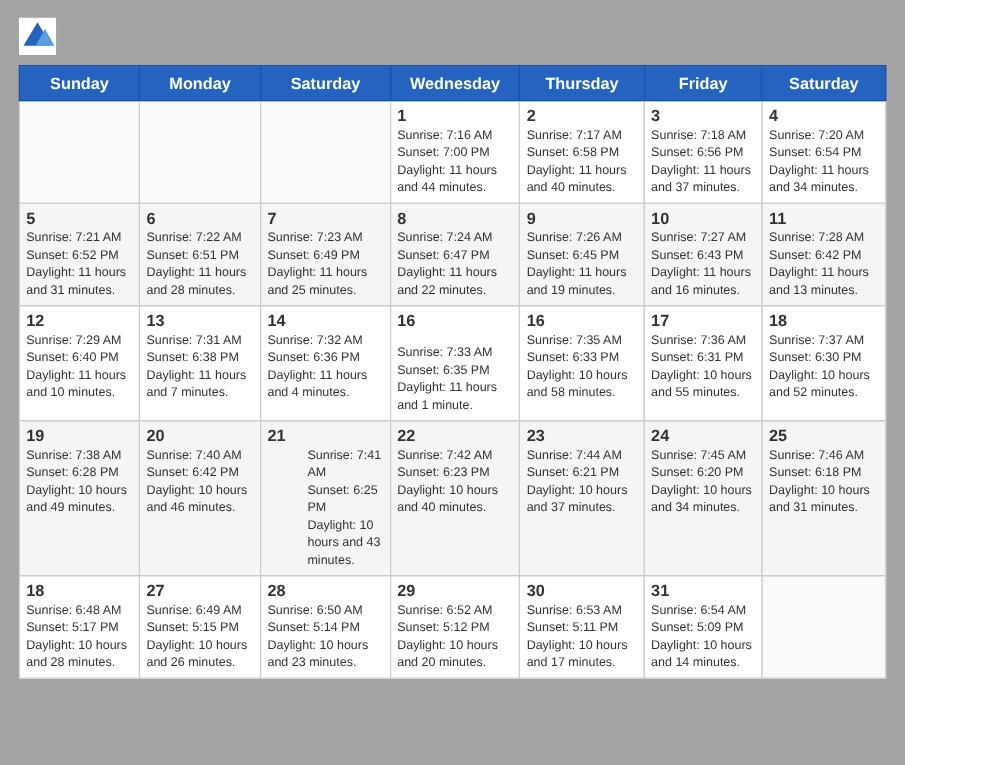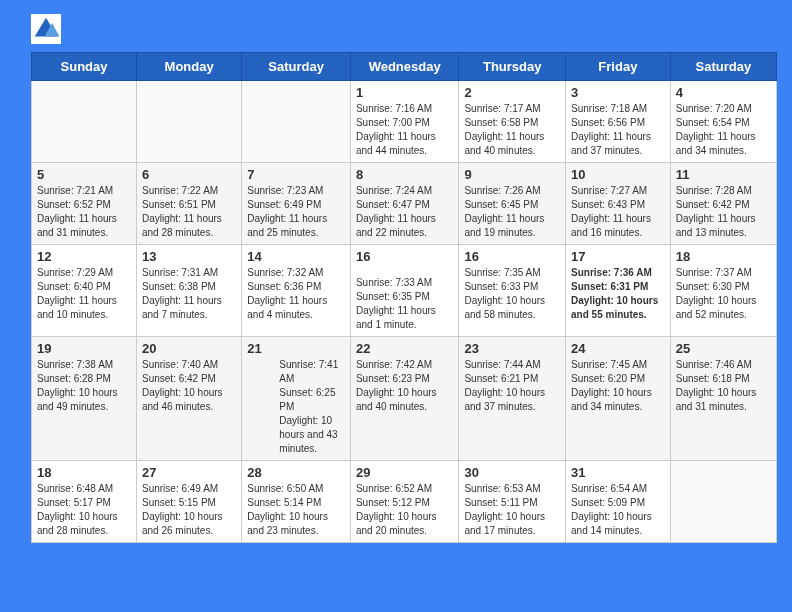--- a/index.html
+++ b/index.html
@@ -3,24 +3,24 @@
   <meta charset="utf-8">
   <style>
     * { box-sizing: border-box; margin: 0; padding: 0; }
     body {
       font-family: Arial, sans-serif;
       background: #fff;
       width: 792px;
       min-height: 612px;
     }
     .page {
-      width: 792px;
+      width: 724px;
       min-height: 612px;
-      background: #3b82f6;
-      padding: 10px 15px 10px 31px;
+      background: #a3a3a3;
+      padding: 10px 15px 10px 15px;
     }
     .header {
       display: flex;
       justify-content: space-between;
       align-items: flex-start;
       margin-bottom: 8px;
     }
     .logo {
       display: flex;
       align-items: center;
@@ -239,21 +239,21 @@
 Daylight: 11 hours and 1 minute.</div>
           </td>
           <td>
             <span class="day-num">16</span>
             <div class="day-info" style="white-space: pre-line;">Sunrise: 7:35 AM
 Sunset: 6:33 PM
 Daylight: 10 hours and 58 minutes.</div>
           </td>
           <td>
             <span class="day-num">17</span>
-            <div class="day-info" style="white-space: pre-line; font-weight: bold;">Sunrise: 7:36 AM
+            <div class="day-info" style="white-space: pre-line;">Sunrise: 7:36 AM
 Sunset: 6:31 PM
 Daylight: 10 hours and 55 minutes.</div>
           </td>
           <td>
             <span class="day-num">18</span>
             <div class="day-info" style="white-space: pre-line;">Sunrise: 7:37 AM
 Sunset: 6:30 PM
 Daylight: 10 hours and 52 minutes.</div>
           </td>
         </tr>

